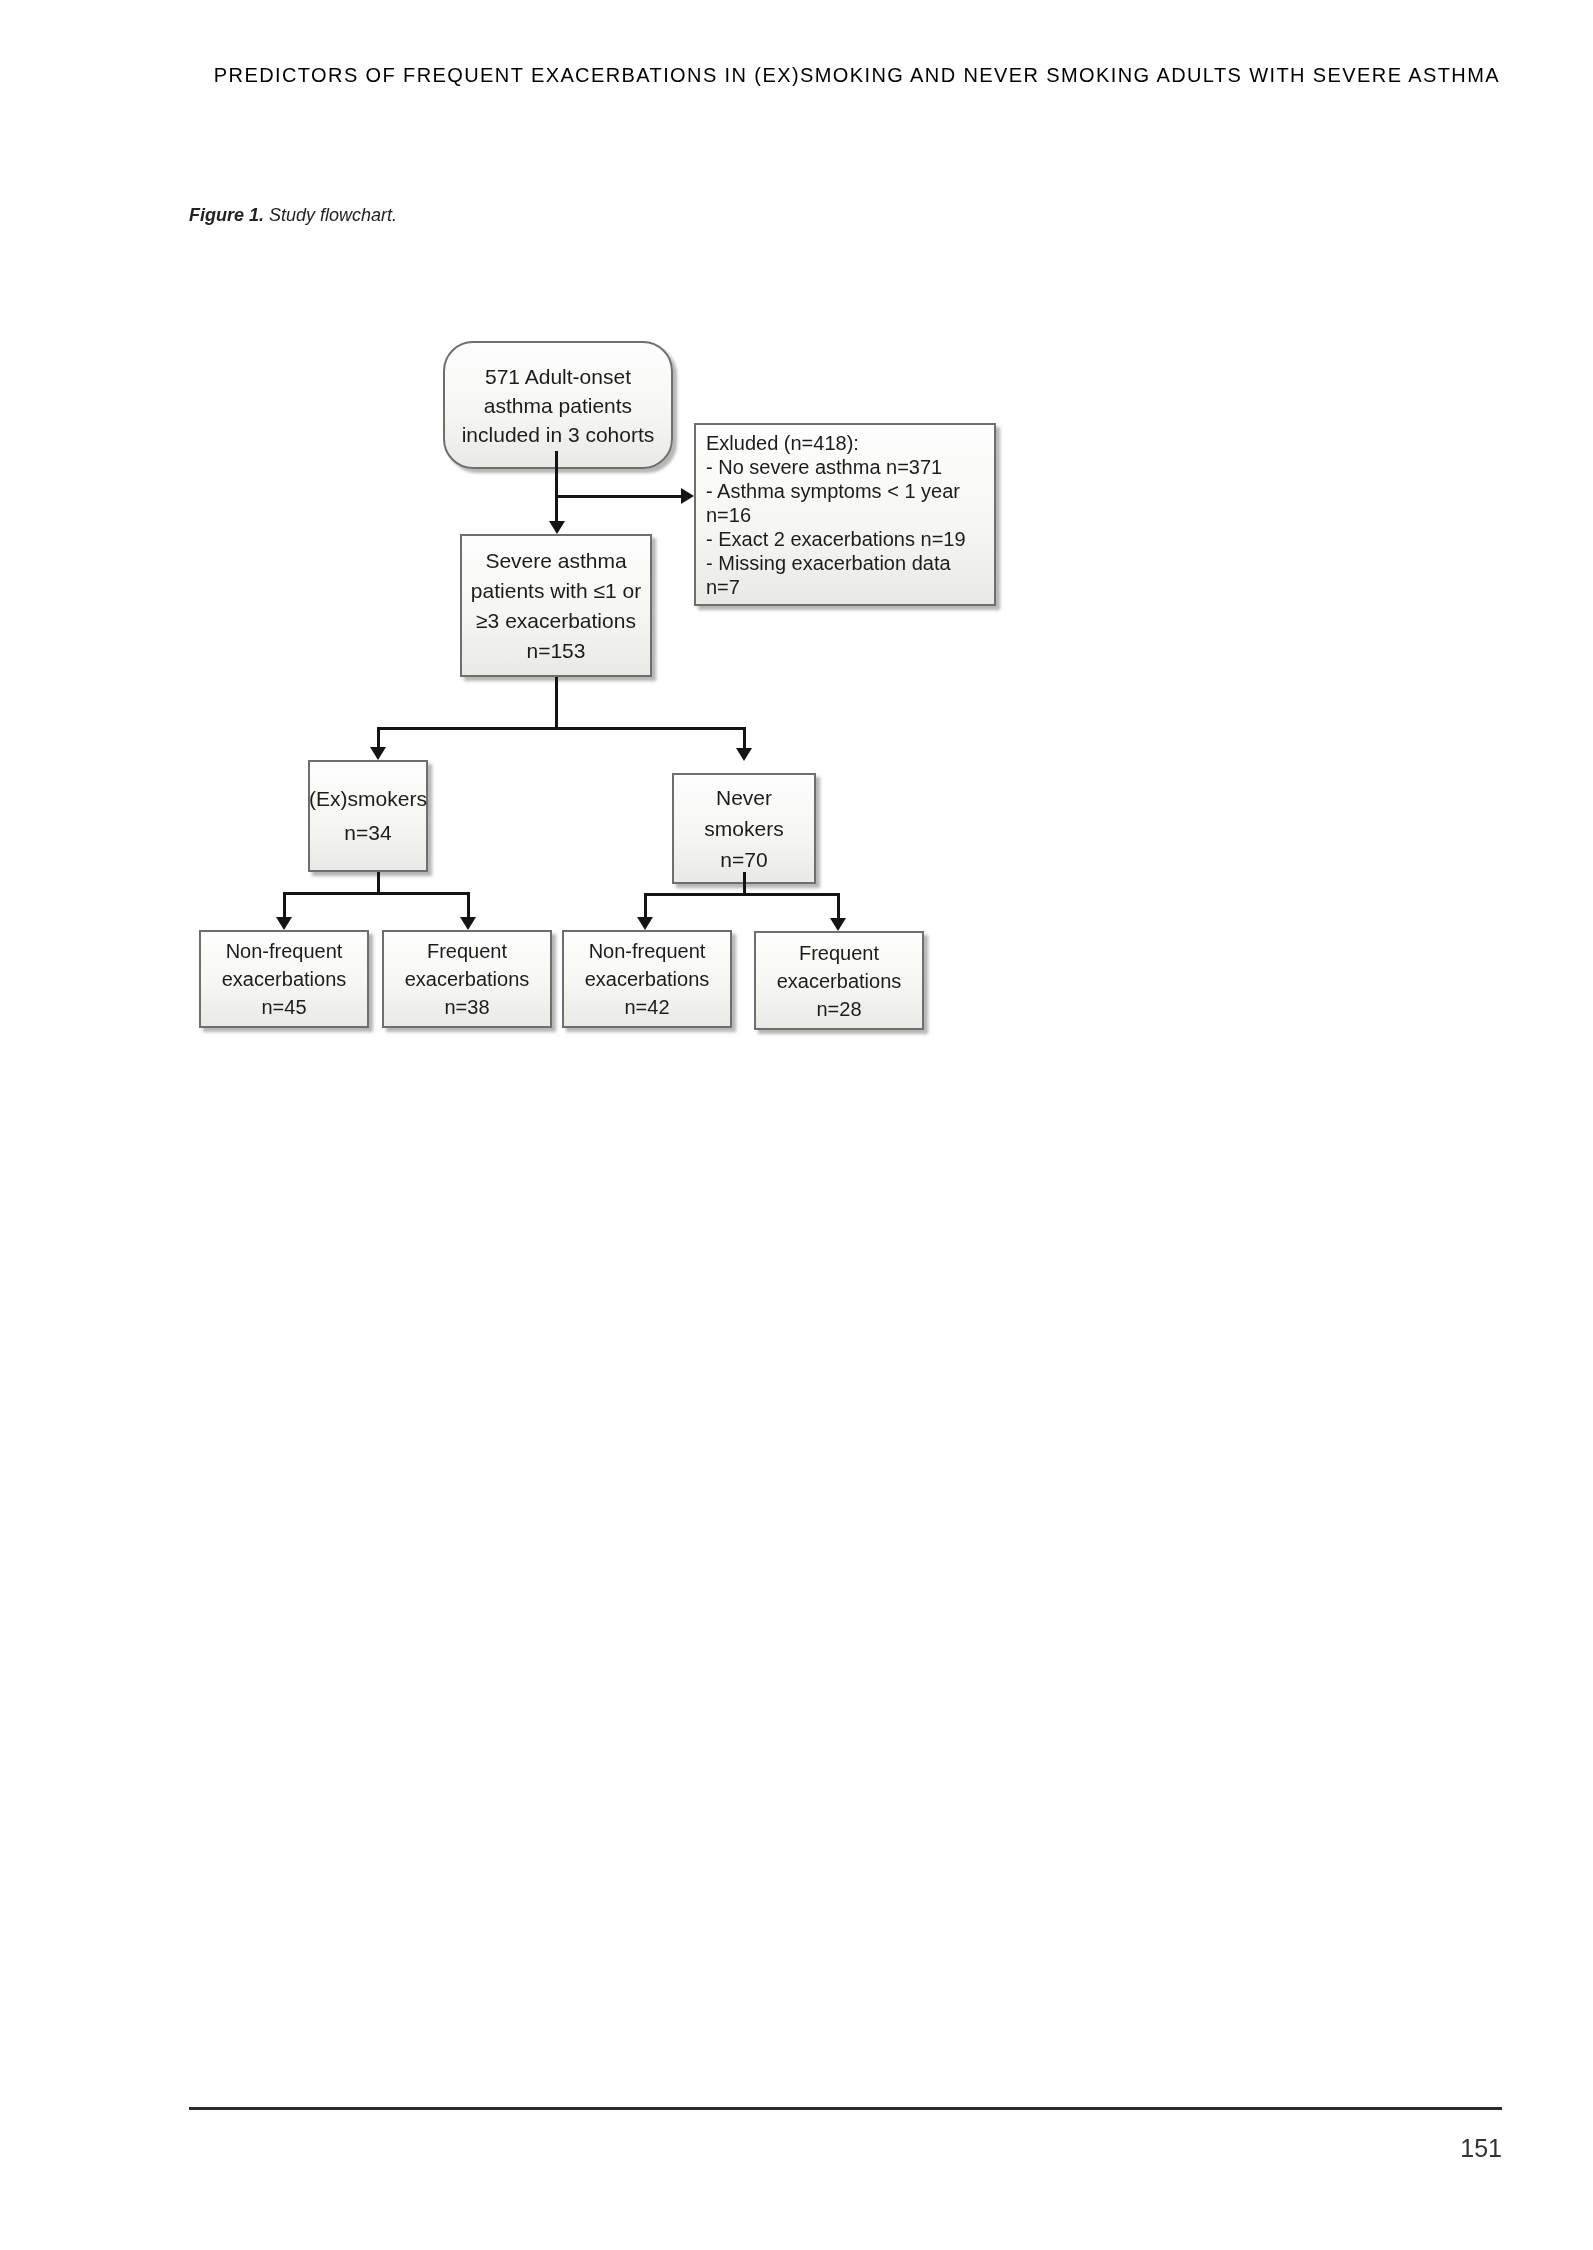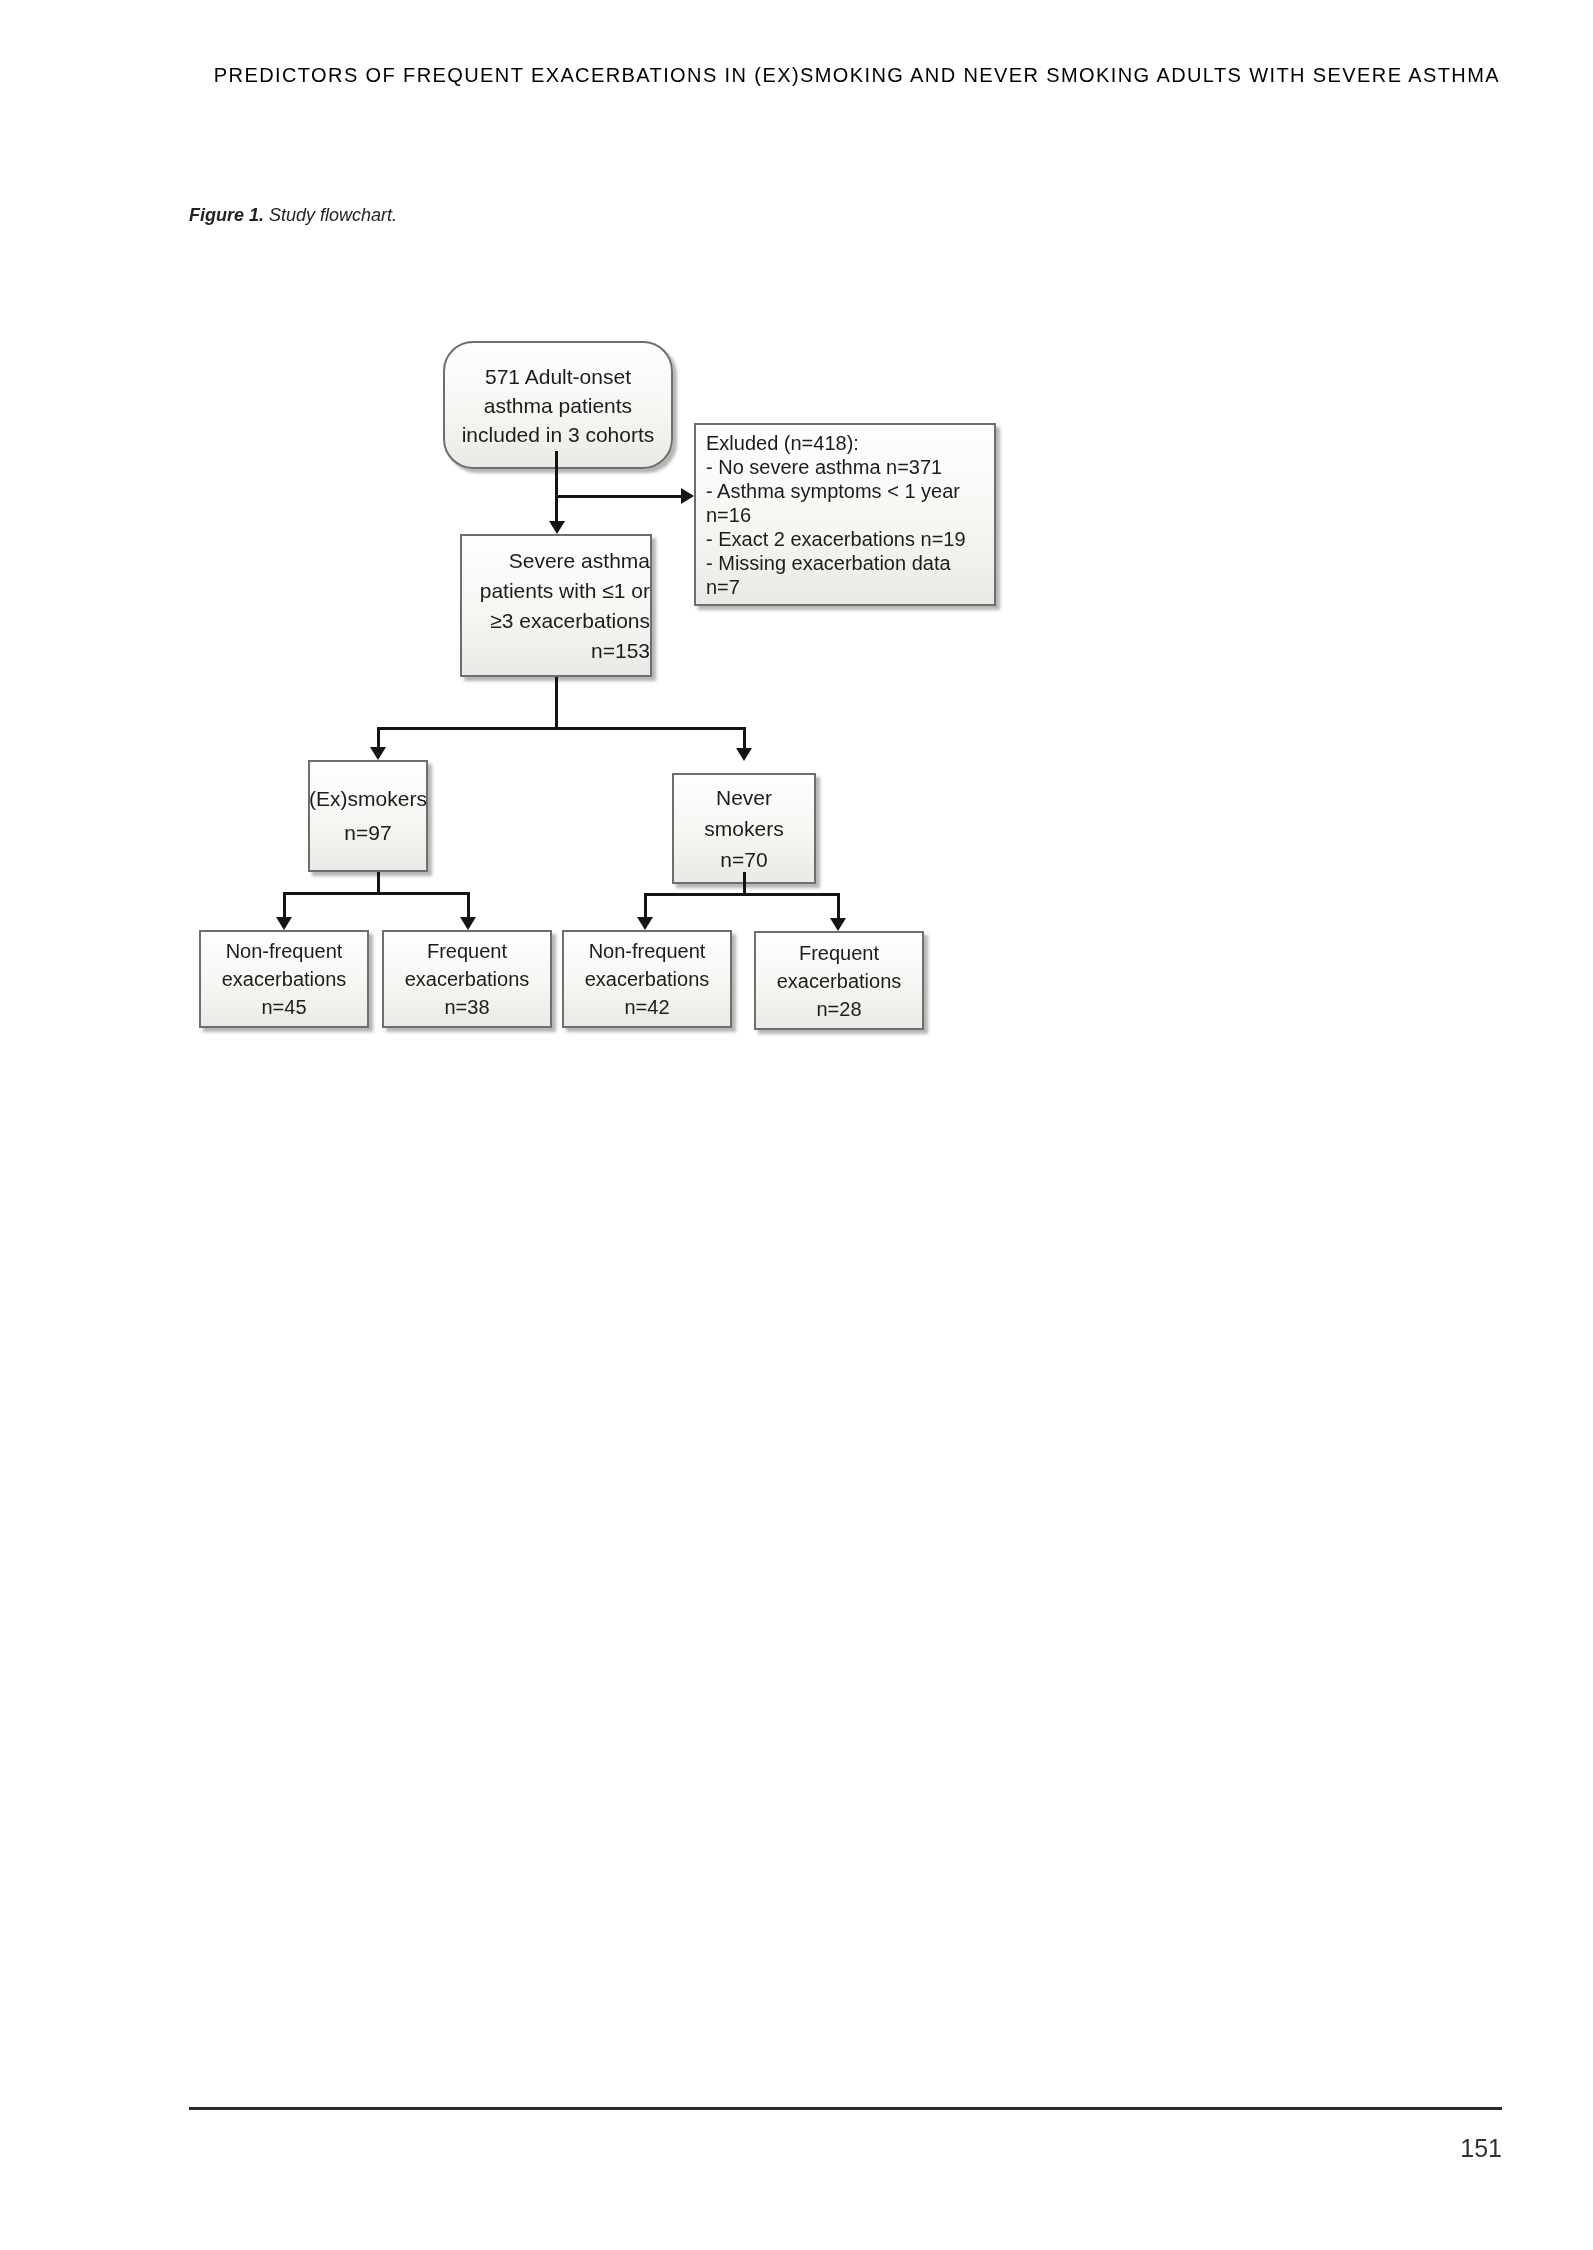--- a/index.html
+++ b/index.html
@@ -27,21 +27,21 @@
     border:2px solid #6e6e6e;
     background:linear-gradient(180deg,#fefefe 0%,#f6f6f3 55%,#e9e9e5 100%);
     box-shadow:4px 4px 3px rgba(110,110,110,0.5);
     display:flex;flex-direction:column;justify-content:center;align-items:center;
     text-align:center;font-size:21px;line-height:29px;color:#1c1c1c;
   }
   #node-cohort   {left:443px;top:341px;width:230px;height:128px;border-radius:30px;}
   #node-excluded {left:694px;top:423px;width:302px;height:183px;
                   align-items:flex-start;text-align:left;justify-content:center;
                   padding:6px 10px;font-size:20px;line-height:24px;}
-  #node-severe   {left:460px;top:534px;width:192px;height:143px;line-height:30px;align-items:flex-end;}
+  #node-severe   {left:460px;top:534px;width:192px;height:143px;line-height:30px;}
   #node-exsmokers{left:308px;top:760px;width:120px;height:112px;line-height:34px;}
   #node-never    {left:672px;top:773px;width:144px;height:111px;line-height:31px;}
   #node-nf-ex    {left:199px;top:930px;width:170px;height:98px;font-size:20px;line-height:28px;}
   #node-f-ex     {left:382px;top:930px;width:170px;height:98px;font-size:20px;line-height:28px;}
   #node-nf-never {left:562px;top:930px;width:170px;height:98px;font-size:20px;line-height:28px;}
   #node-f-never  {left:754px;top:931px;width:170px;height:99px;font-size:20px;line-height:28px;}
 
   
   .vline,.hline{position:absolute;background:#141414;}
   .vline{width:3px;}
@@ -111,21 +111,21 @@
 
   <div class="node" id="node-severe">
     <div>Severe asthma</div>
     <div>patients with ≤1 or</div>
     <div>≥3 exacerbations</div>
     <div>n=153</div>
   </div>
 
   <div class="node" id="node-exsmokers">
     <div>(Ex)smokers</div>
-    <div>n=97</div>
+    <div>n=34</div>
   </div>
 
   <div class="node" id="node-never">
     <div>Never</div>
     <div>smokers</div>
     <div>n=70</div>
   </div>
 
   <div class="node" id="node-nf-ex">
     <div>Non-frequent</div>

